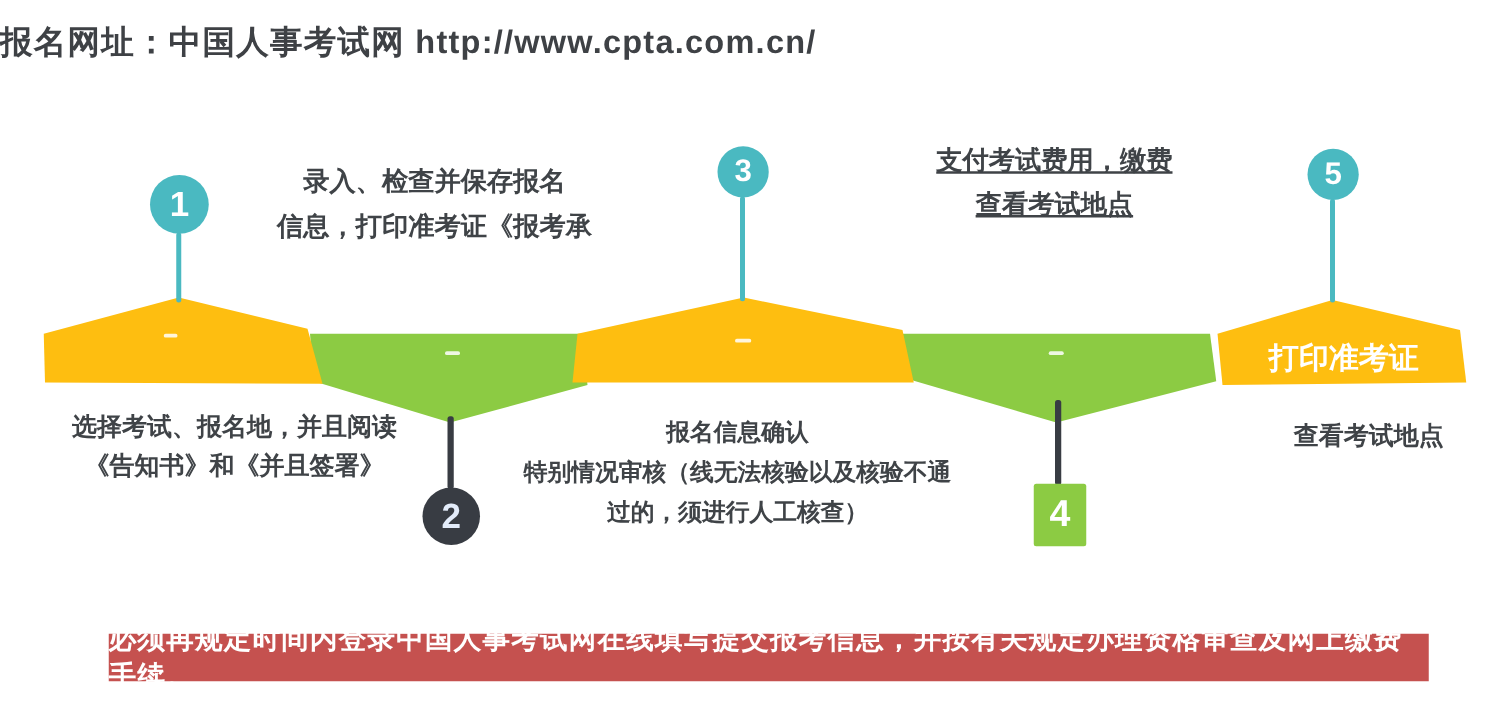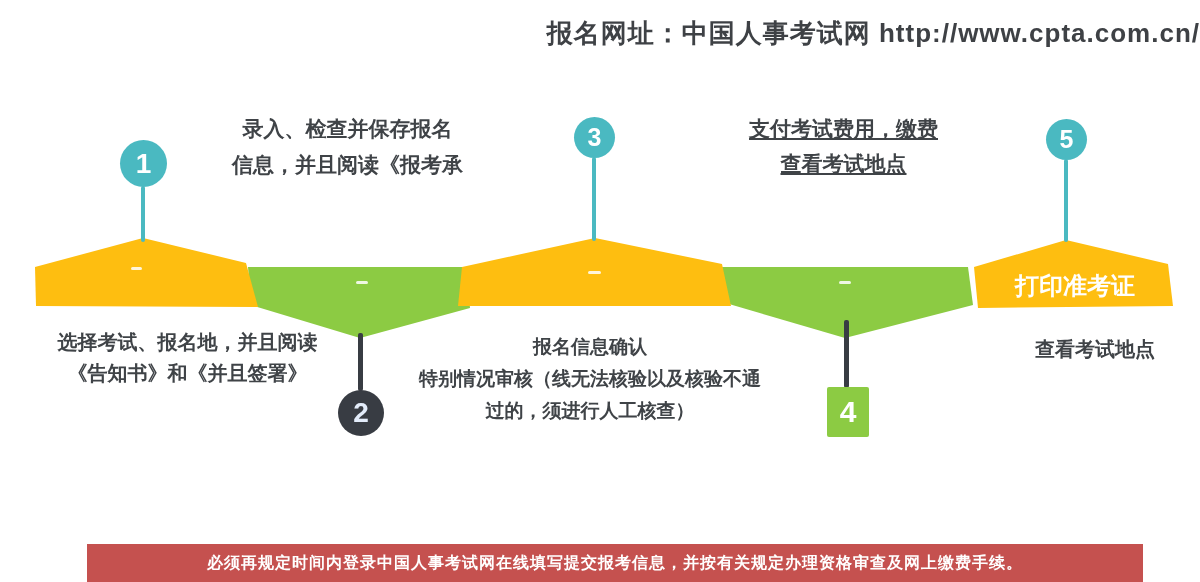--- a/index.html
+++ b/index.html
@@ -1,21 +1,21 @@
 <!DOCTYPE html>
 <html><head>
 <meta charset="utf-8">
 <style>
   html,body{margin:0;padding:0;background:#ffffff;}
   .stage{
     position:relative;width:1200px;height:582px;background:#ffffff;overflow:hidden;
     font-family:"Liberation Sans","DejaVu Sans",sans-serif;
   }
   .title{
-    position:absolute;left:0;top:16px;width:1200px;text-align:right;
+    position:absolute;left:0;top:16px;width:1200px;text-align:left;
     font-size:26px;font-weight:bold;color:#3e4145;letter-spacing:1px;
   }
   .ribbon-svg{position:absolute;left:0;top:0;width:1200px;height:582px;}
   .ribbon-label{
     font-family:"Liberation Sans","DejaVu Sans",sans-serif;
     font-size:24px;font-weight:bold;fill:#ffffff;text-anchor:middle;
   }
   .conn{position:absolute;border-radius:2px;}
   .conn.teal{width:4px;}
   .conn.dark{width:5px;}
@@ -27,28 +27,28 @@
   .marker.square{border-radius:2px;}
   #m1{left:120px;top:140px;width:47px;height:47px;font-size:28px;}
   #m2{left:338px;top:390px;width:46px;height:46px;font-size:28px;color:#e3ecfa;}
   #m3{left:574px;top:117px;width:41px;height:41px;font-size:25px;}
   #m4{left:827px;top:387px;width:42px;height:50px;font-size:30px;}
   #m5{left:1046px;top:119px;width:41px;height:41px;font-size:25px;}
   .step-text{
     position:absolute;font-weight:bold;color:#3f4347;text-align:center;z-index:4;
   }
   #t1{left:0px;top:327px;width:335px;font-size:20px;line-height:31px;margin-left:20px;}
-  #t2{left:210px;top:111px;width:275px;font-size:21px;line-height:36px;}
+  #t2{left:210px;top:128px;width:275px;font-size:21px;line-height:36px;}
   #t3{left:390px;top:331px;width:400px;font-size:19px;line-height:32px;}
   #t4{left:716px;top:111px;width:255px;font-size:21px;line-height:35px;text-decoration:underline;}
   #t5{left:1000px;top:333px;width:190px;font-size:20px;line-height:32px;}
   .footer-banner{
     position:absolute;left:87px;top:507px;width:1056px;height:38px;
     display:flex;align-items:center;justify-content:center;
-    color:#ffffff;font-size:16px;font-weight:bold;letter-spacing:1px;z-index:6;margin-top:37px;
+    color:#ffffff;font-size:22px;font-weight:bold;letter-spacing:1px;z-index:6;
   }
 </style>
 </head>
 <body>
 
 <div class="stage">
 
   <div class="title">报名网址：中国人事考试网  http://www.cpta.com.cn/</div>
 
   <svg class="ribbon-svg" viewBox="0 0 1200 582" aria-hidden="true">
@@ -89,21 +89,21 @@
   <div class="marker circle" id="m5" style="background: rgb(74, 185, 193);">
     <span>5</span>
   </div>
 
   <div class="step-text" id="t1">
     <div>选择考试、报名地，并且阅读</div>
     <div>《告知书》和《并且签署》</div>
   </div>
   <div class="step-text" id="t2">
     <div>录入、检查并保存报名</div>
-    <div>信息，并且阅读《报考承</div>
+    <div>信息，打印准考证《报考承</div>
   </div>
   <div class="step-text" id="t3">
     <div>报名信息确认</div>
     <div>特别情况审核（线无法核验以及核验不通</div>
     <div>过的，须进行人工核查）</div>
   </div>
   <div class="step-text" id="t4">
     <div>支付考试费用，缴费</div>
     <div>查看考试地点</div>
   </div>

